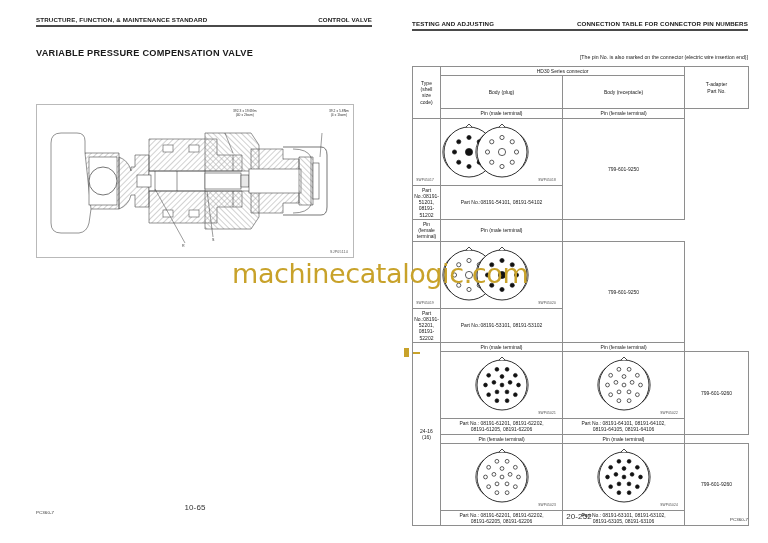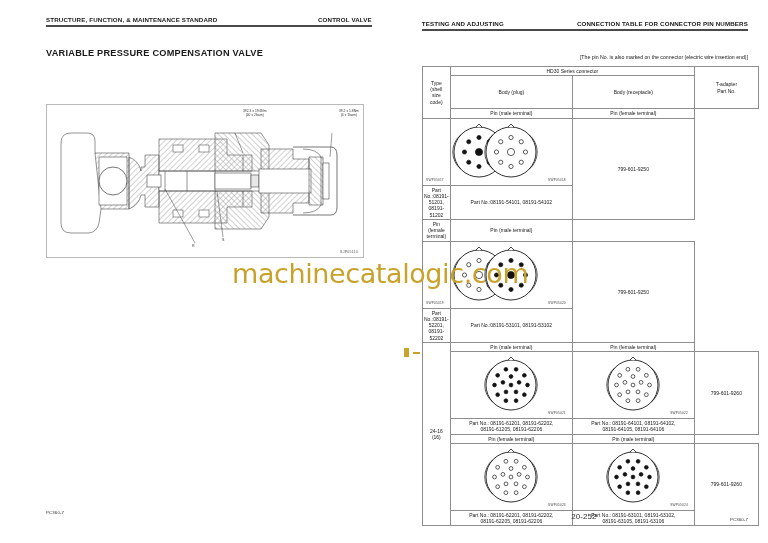--- a/index.html
+++ b/index.html
@@ -5,21 +5,21 @@
   html,body{margin:0;padding:0;}
   body{
     width:768px;height:543px;
     background:#ffffff;
     font-family:"Liberation Sans", sans-serif;
     color:#1a1a1a;
     overflow:hidden;
     position:relative;
   }
   .spread{position:absolute;inset:0;display:flex;}
-  .page{position:relative;height:543px;box-sizing:border-box;margin-left:10px;}
+  .page{position:relative;height:543px;box-sizing:border-box;}
   .page-left{width:390px;}
   .page-right{width:378px;}
 
   
   .pg-header{
     position:absolute;left:0;right:0;
     display:flex;justify-content:space-between;align-items:flex-end;
     font-size:6.2px;font-weight:bold;letter-spacing:.15px;
     text-transform:uppercase;
     padding-bottom:1.5px;
@@ -194,20 +194,21 @@
         <span>(4 ± 1kwm)</span>
       </div>
 
       <div class="callout" style="left:145px;top:139px;">R</div>
       <div class="callout" style="left:175px;top:133px;">S</div>
 
       <div class="fig-id">SJP05114</div>
     </div>
 
     <div class="pg-footer pf-left">PC360-7</div>
+    <div class="pg-footer pf-center">10-65</div>
   </div>
 
   <div class="page page-right">
 
     <div class="pg-header">
       <span>TESTING AND ADJUSTING</span>
       <span>CONNECTION TABLE FOR CONNECTOR PIN NUMBERS</span>
     </div>
 
     <div class="note-line">[The pin No. is also marked on the connector (electric wire insertion end)]</div>

